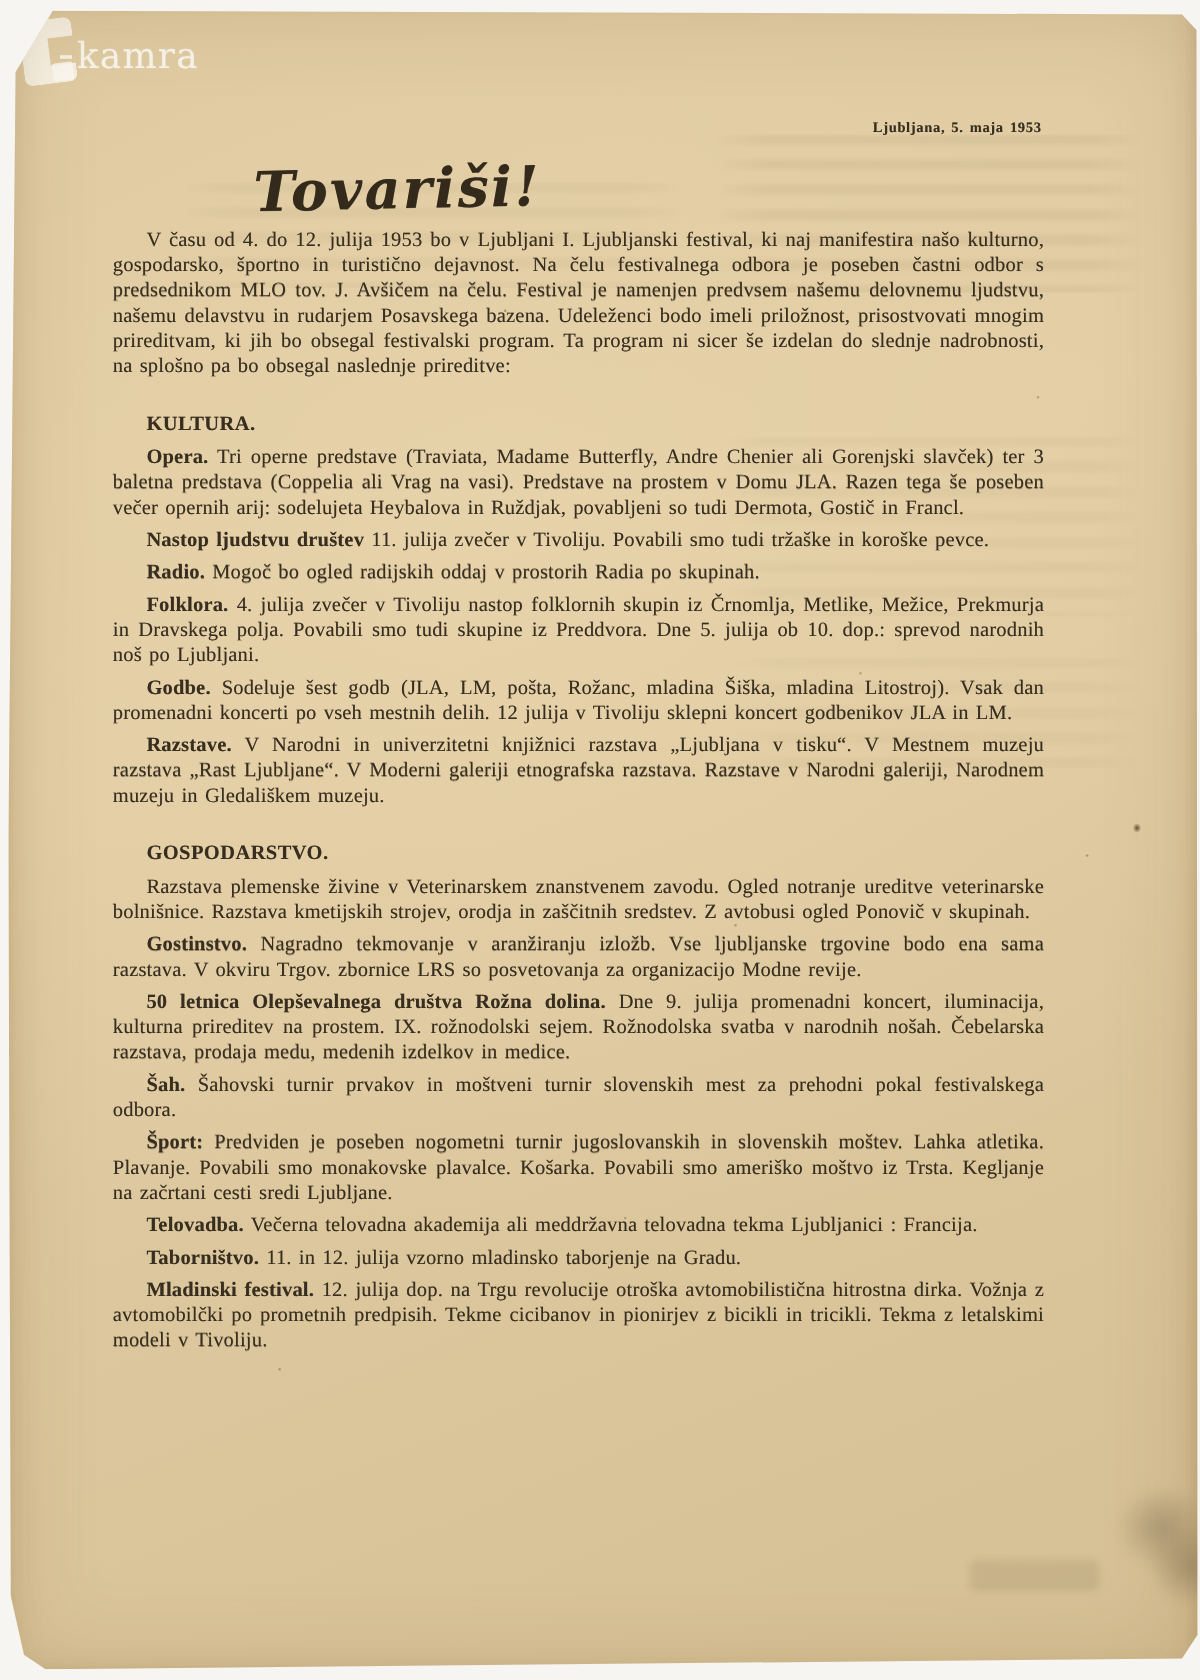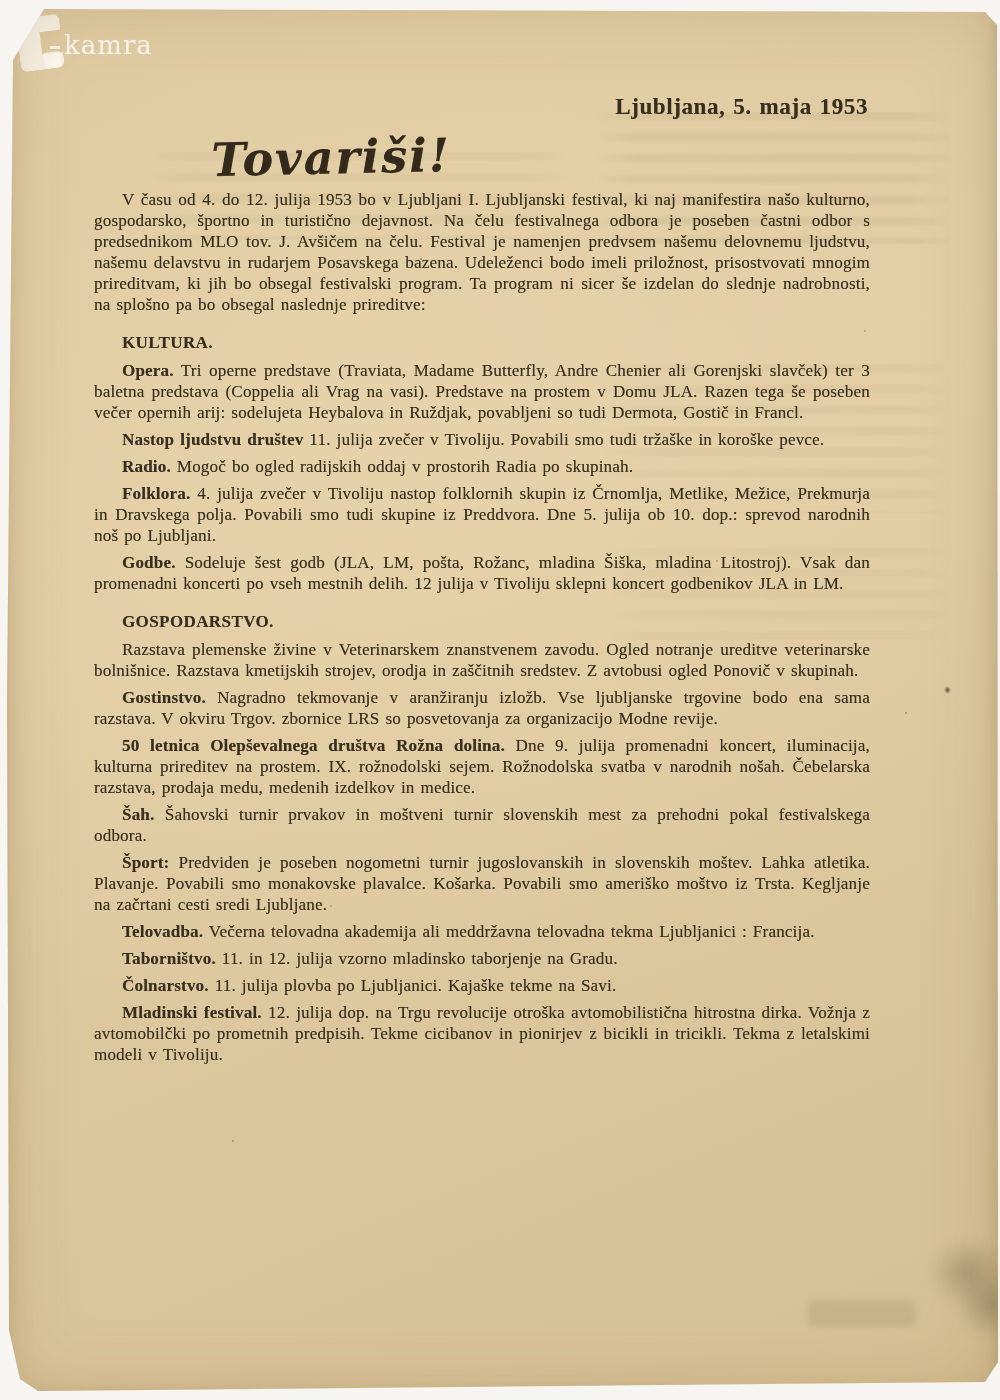--- a/index.html
+++ b/index.html
@@ -60,48 +60,48 @@
     position:absolute;left:6px;top:6px;width:44px;height:54px;
     background:rgba(252,250,244,.8);border-radius:7px;transform:rotate(-7deg);
     clip-path:polygon(0 0,100% 0,100% 30%,52% 30%,52% 72%,100% 72%,100% 100%,0 100%);
   }
   .wm-sq{position:absolute;left:32px;top:42px;width:17px;height:15px;
     background:rgba(252,250,244,.8);border-radius:2px;transform:rotate(-7deg);}
   .wm-dash{position:absolute;left:38px;top:36px;width:10px;height:3px;
     background:rgba(252,250,244,.85);}
   .wm-text{
     position:absolute;left:52px;top:20px;
-    font-family:"DejaVu Serif", serif;font-size:26px;letter-spacing:1px;
+    font-family:"DejaVu Serif", serif;font-size:30px;letter-spacing:1px;
     color:rgba(252,250,246,.85);text-shadow:0 0 2px rgba(255,255,255,.25);
   }
   
   .content{
     position:absolute;left:94px;top:96px;width:776px;
     font-size:17px;line-height:21px;color:#372e1f;
     letter-spacing:.2px;word-spacing:1.5px;
     text-shadow:.2px .2px .35px rgba(55,46,31,.45);
   }
   .dateline{
-    text-align:right;font-weight:700;font-size:23px;letter-spacing:.6px;
+    text-align:right;font-weight:700;font-size:12px;letter-spacing:.6px;
     padding-right:2px;
   }
   .title{
     margin:14px 0 0 118px;
     font-family:"DejaVu Serif", serif;font-style:italic;font-weight:700;
     font-size:46px;line-height:58px;letter-spacing:2px;
     transform:rotate(-1.2deg);transform-origin:left bottom;width:fit-content;
     color:#332a1c;
   }
   .intro{margin-top:22px;}
   .para{
     margin:0 0 6px 0;text-indent:28px;text-align:justify;
   }
   .para b{font-weight:700;}
   .heading{
-    margin:17px 0 7px 0;padding-left:28px;
+    margin:27px 0 7px 0;padding-left:28px;
     font-size:17px;font-weight:700;letter-spacing:.4px;
   }
 </style>
 </head>
 <body>
 
 <div class="paper">
 
   <div class="bleed b1"></div>
   <div class="bleed b2"></div>
@@ -113,31 +113,31 @@
     <h1 class="title">Tovariši!</h1>
 
     <p class="para intro">V času od 4. do 12. julija 1953 bo v Ljubljani I. Ljubljanski festival, ki naj manifestira našo kulturno, gospodarsko, športno in turistično dejavnost. Na čelu festivalnega odbora je poseben častni odbor s predsednikom MLO tov. J. Avšičem na čelu. Festival je namenjen predvsem našemu delovnemu ljudstvu, našemu delavstvu in rudarjem Posavskega bazena. Udeleženci bodo imeli priložnost, prisostvovati mnogim prireditvam, ki jih bo obsegal festivalski program. Ta program ni sicer še izdelan do slednje nadrobnosti, na splošno pa bo obsegal naslednje prireditve:</p>
 
     <h2 class="heading">KULTURA.</h2>
     <p class="para"><b>Opera.</b><span> Tri operne predstave (Traviata, Madame Butterfly, Andre Chenier ali Gorenjski slavček) ter 3 baletna predstava (Coppelia ali Vrag na vasi). Predstave na prostem v Domu JLA. Razen tega še poseben večer opernih arij: sodelujeta Heybalova in Ruždjak, povabljeni so tudi Dermota, Gostič in Francl.</span></p>
     <p class="para"><b>Nastop ljudstvu društev</b><span> 11. julija zvečer v Tivoliju. Povabili smo tudi tržaške in koroške pevce.</span></p>
     <p class="para"><b>Radio.</b><span> Mogoč bo ogled radijskih oddaj v prostorih Radia po skupinah.</span></p>
     <p class="para"><b>Folklora.</b><span> 4. julija zvečer v Tivoliju nastop folklornih skupin iz Črnomlja, Metlike, Mežice, Prekmurja in Dravskega polja. Povabili smo tudi skupine iz Preddvora. Dne 5. julija ob 10. dop.: sprevod narodnih noš po Ljubljani.</span></p>
     <p class="para"><b>Godbe.</b><span> Sodeluje šest godb (JLA, LM, pošta, Rožanc, mladina Šiška, mladina Litostroj). Vsak dan promenadni koncerti po vseh mestnih delih. 12 julija v Tivoliju sklepni koncert godbenikov JLA in LM.</span></p>
+    <p class="para"><b>Razstave.</b><span> V Narodni in univerzitetni knjižnici razstava „Ljubljana v tisku“. V Mestnem muzeju razstava „Rast Ljubljane“. V Moderni galeriji etnografska razstava. Razstave v Narodni galeriji, Narodnem muzeju in Gledališkem muzeju.</span></p>
 
     <h2 class="heading">GOSPODARSTVO.</h2>
     <p class="para"><b></b><span>Razstava plemenske živine v Veterinarskem znanstvenem zavodu. Ogled notranje ureditve veterinarske bolnišnice. Razstava kmetijskih strojev, orodja in zaščitnih sredstev. Z avtobusi ogled Ponovič v skupinah.</span></p>
 
     <p class="para"><b>Gostinstvo.</b><span> Nagradno tekmovanje v aranžiranju izložb. Vse ljubljanske trgovine bodo ena sama razstava. V okviru Trgov. zbornice LRS so posvetovanja za organizacijo Modne revije.</span></p>
     <p class="para"><b>50 letnica Olepševalnega društva Rožna dolina.</b><span> Dne 9. julija promenadni koncert, iluminacija, kulturna prireditev na prostem. IX. rožnodolski sejem. Rožnodolska svatba v narodnih nošah. Čebelarska razstava, prodaja medu, medenih izdelkov in medice.</span></p>
     <p class="para"><b>Šah.</b><span> Šahovski turnir prvakov in moštveni turnir slovenskih mest za prehodni pokal festivalskega odbora.</span></p>
     <p class="para"><b>Šport:</b><span> Predviden je poseben nogometni turnir jugoslovanskih in slovenskih moštev. Lahka atletika. Plavanje. Povabili smo monakovske plavalce. Košarka. Povabili smo ameriško moštvo iz Trsta. Kegljanje na začrtani cesti sredi Ljubljane.</span></p>
     <p class="para"><b>Telovadba.</b><span> Večerna telovadna akademija ali meddržavna telovadna tekma Ljubljanici : Francija.</span></p>
     <p class="para"><b>Taborništvo.</b><span> 11. in 12. julija vzorno mladinsko taborjenje na Gradu.</span></p>
-    <p class="para"><b>Čolnarstvo.</b><span> 11. julija plovba po Ljubljanici. Kajaške tekme na Savi.</span></p>
     <p class="para"><b>Mladinski festival.</b><span> 12. julija dop. na Trgu revolucije otroška avtomobilistična hitrostna dirka. Vožnja z avtomobilčki po prometnih predpisih. Tekme cicibanov in pionirjev z bicikli in tricikli. Tekma z letalskimi modeli v Tivoliju.</span></p>
   </div>
 
   <div class="stain s1"></div>
   <div class="stain s2"></div>
   <div class="stain s3"></div>
   <div class="stain s4"></div>
   <div class="specks"></div>
 
   <div class="watermark">

